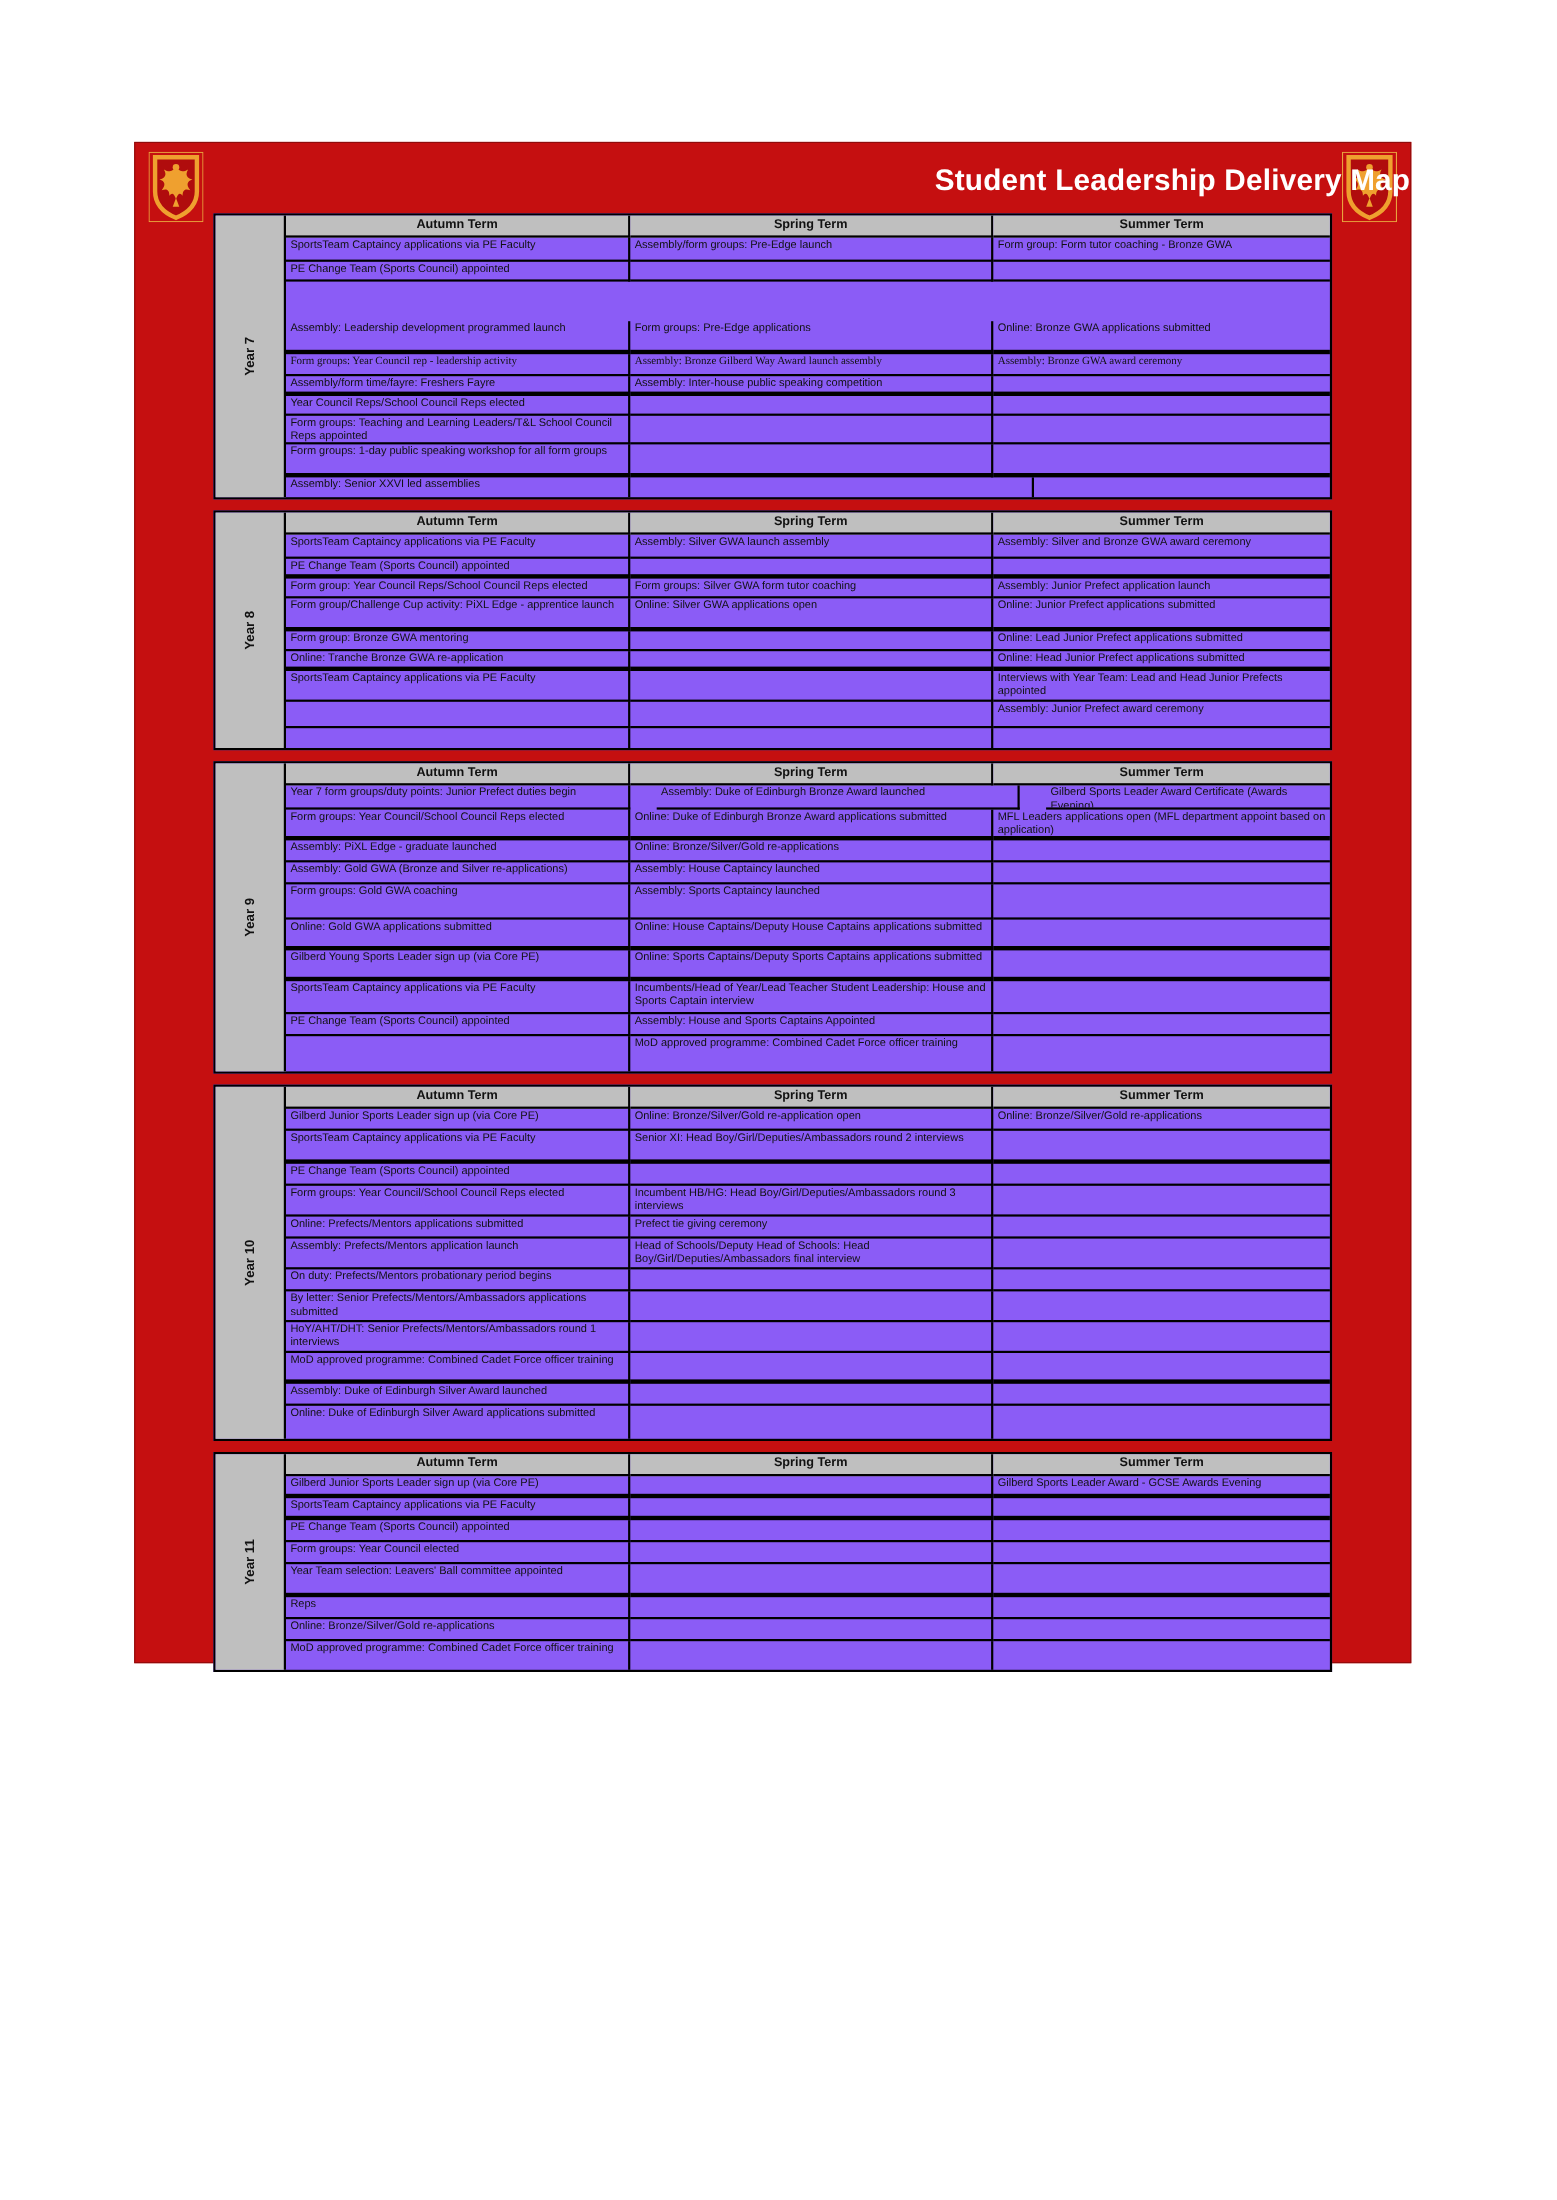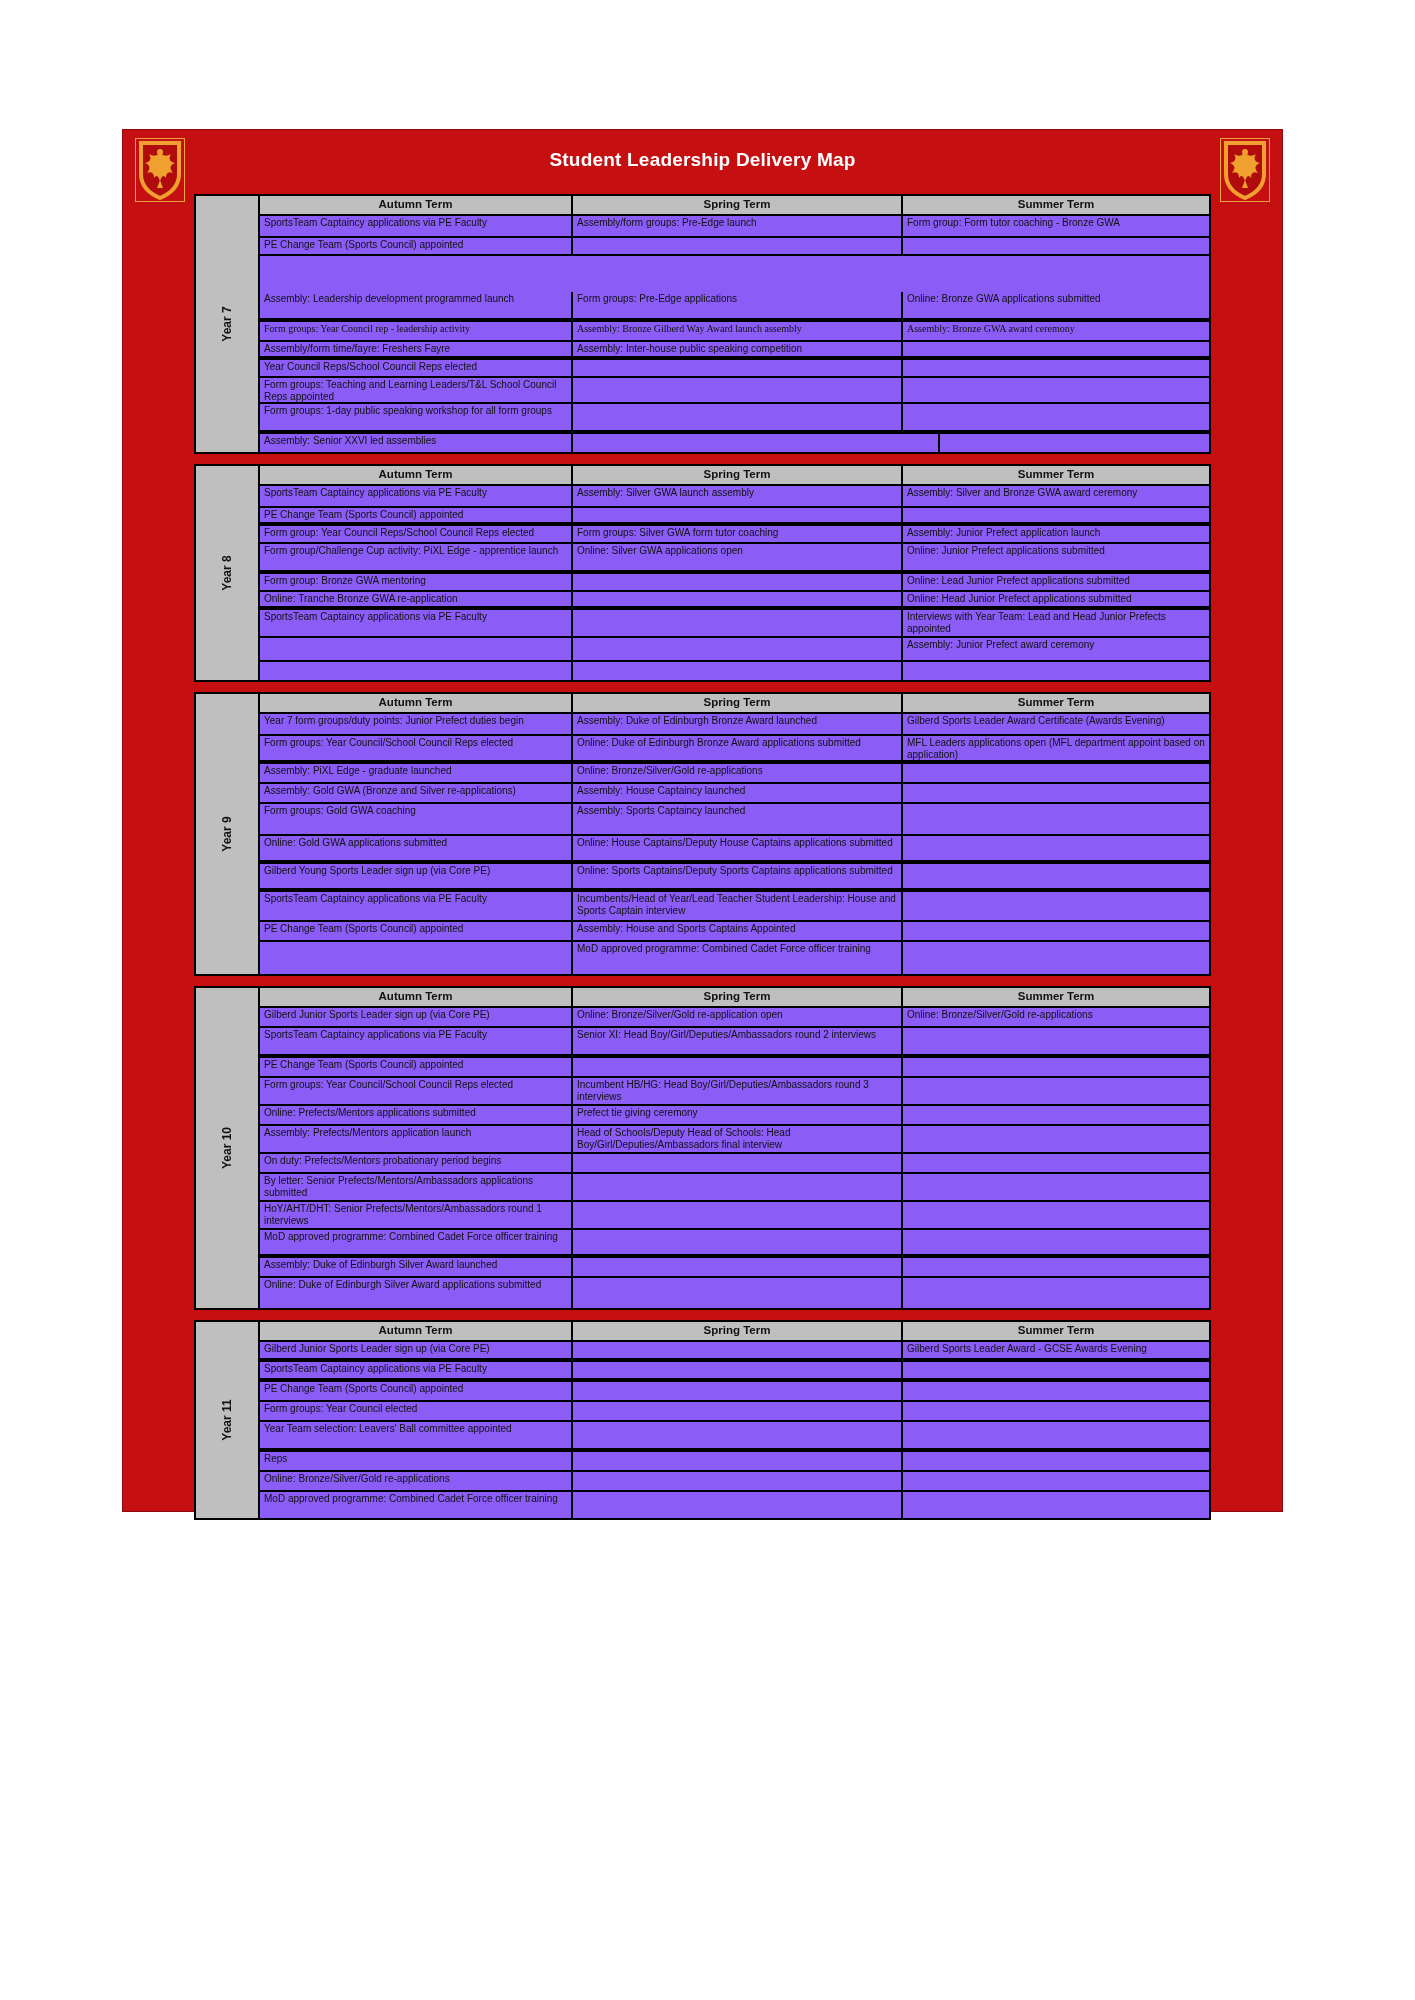--- a/index.html
+++ b/index.html
@@ -14,24 +14,24 @@
     position:absolute;
     left:122px;top:129px;
     width:1161px;height:1383px;
     background:var(--red,#c50f10);
     border:1px solid #8f0b0b;
     box-sizing:border-box;
   }
   .doc-title{
     position:absolute;
     top:19px;left:0;right:0;
-    text-align:center;
+    text-align:right;
     color:#ffffff;
     font-weight:bold;
-    font-size:19px;
+    font-size:27px;
     letter-spacing:0.2px;
   }
   .crest{
     position:absolute;
     top:8px;
     width:50px;height:64px;
   }
   .crest.left{left:12px;}
   .crest.right{right:12px;}
 
@@ -230,21 +230,21 @@
         <div class="section">
           <div class="year-cell">
             <span class="year-text">Year 9</span>
           </div>
           <div class="rows">
             <div class="row header-row">
               <div class="cell">Autumn Term</div>
               <div class="cell">Spring Term</div>
               <div class="cell">Summer Term</div>
             </div>
-            <div class="row" style="height: 22px;">
+            <div class="row" style="height: 22px; gap: 24px;">
               <div class="cell"><span>Year 7 form groups/duty points: Junior Prefect duties begin</span></div>
               <div class="cell"><span>Assembly: Duke of Edinburgh Bronze Award launched</span></div>
               <div class="cell"><span>Gilberd Sports Leader Award Certificate (Awards Evening)</span></div>
             </div>
             <div class="row thick" style="height: 28px;">
               <div class="cell"><span>Form groups: Year Council/School Council Reps elected</span></div>
               <div class="cell"><span>Online: Duke of Edinburgh Bronze Award applications submitted</span></div>
               <div class="cell"><span>MFL Leaders applications open (MFL department appoint based on application)</span></div>
             </div>
             <div class="row" style="height: 20px;">

